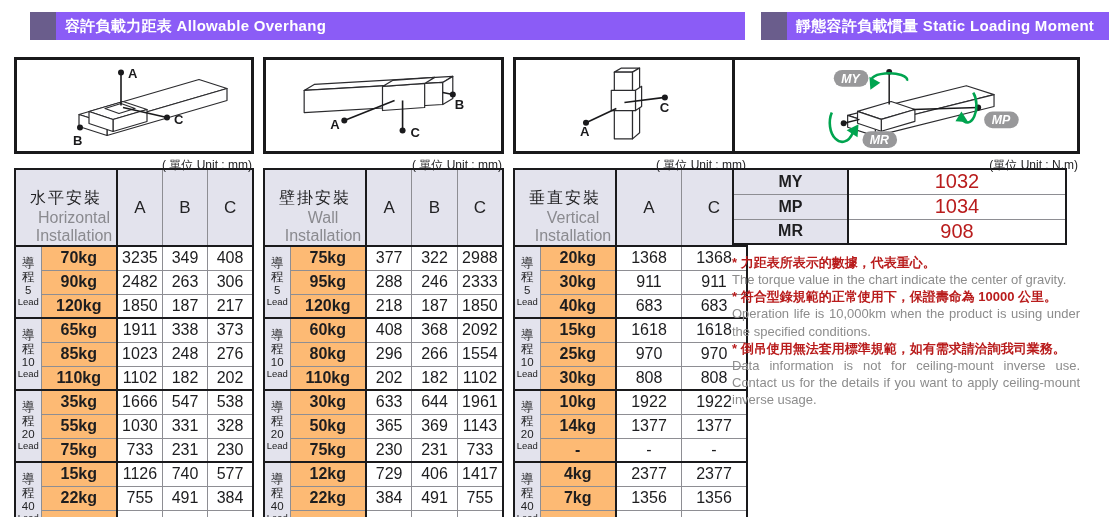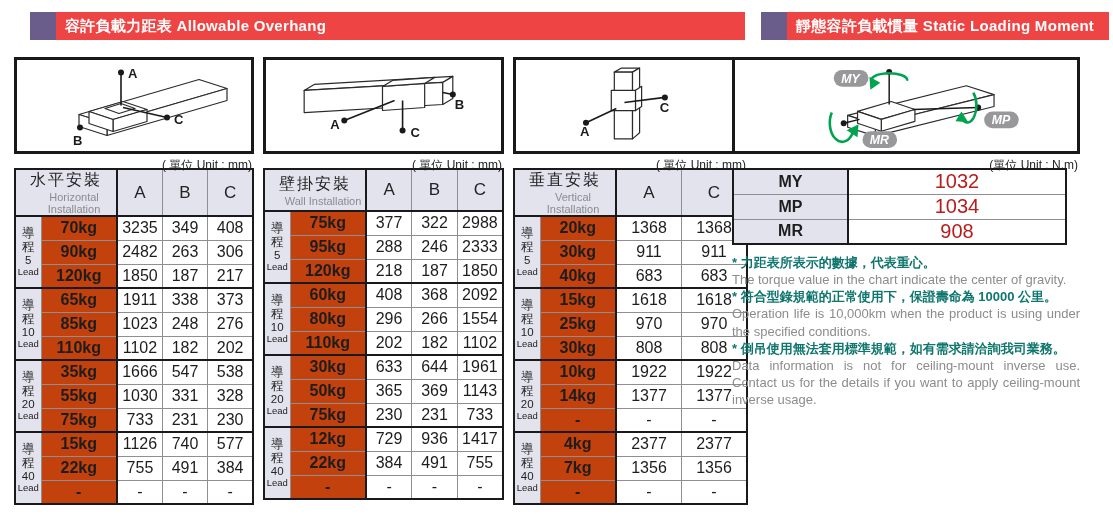--- a/index.html
+++ b/index.html
@@ -1,21 +1,21 @@
 <!DOCTYPE html>
 <html><head>
 <meta charset="utf-8">
 <style>
   * { margin:0; padding:0; box-sizing:border-box; }
   html,body { background:#ffffff; }
   body { width:1113px; height:517px; font-family:"Liberation Sans", sans-serif; color:#1d1d1f; }
   .page { position:relative; width:1113px; height:517px; overflow:hidden; background:#fff; }
 
   
-  .bar { position:absolute; top:12px; height:28px; background:#ef4444; display:flex; align-items:stretch; }
+  .bar { position:absolute; top:12px; height:28px; background:#8b5cf6; display:flex; align-items:stretch; }
   .bar-accent { width:26px; background:#6a5d8c; flex:0 0 26px; }
   .bar-title { color:#fff; font-weight:bold; font-size:15px; line-height:28px; padding-left:9px; letter-spacing:.3px; white-space:nowrap; }
   #bar-left { left:30px; width:715px; }
   #bar-right { left:761px; width:348px; }
 
   
   .col { position:absolute; top:57px; }
   #col1 { left:14px;  width:240px; }
   #col2 { left:263px; width:241px; }
   #col3 { left:513px; width:235px; }
@@ -23,42 +23,42 @@
 
   .diagram-box { height:97px; border:3px solid #19191b; background:#fff; }
   .diagram-box svg { display:block; width:100%; height:100%; }
   .unit-label { text-align:right; font-size:12px; color:#232325; height:14px; line-height:22px; padding-right:2px; }
 
   
   .ov-table { width:100%; border-collapse:collapse; table-layout:fixed; border:2px solid #1a1a1c; }
   .ov-table td, .ov-table th { border:1px solid #8e8e93; text-align:center; vertical-align:middle; }
   .ov-table thead th { border-bottom:2px solid #1a1a1c; background:#e3e3ed; }
   .title-cell { height:42px; }
-  .title-zh { font-size:16px; font-weight:normal; letter-spacing:2px; color:#232325; }
-  .title-en { font-size:11px; color:#8a8a8f; font-weight:normal;margin-left:16px; }
+  .title-zh { font-size:16px; font-weight:normal; letter-spacing:2px; color:#232325;margin-top:18px; }
+  .title-en { font-size:16px; color:#8a8a8f; font-weight:normal;margin-left:16px; }
   .col-head { font-size:17px; font-weight:normal; color:#232325; }
   .ov-table tbody td { height:24px; }
   .lead-cell { background:#e3e3ed; padding:1px 0; }
   .lead-zh { font-size:12.5px; line-height:1.12; color:#232325; }
   .lead-num { font-size:11.5px; line-height:1.12; color:#232325; }
   .lead-en { font-size:9.5px; line-height:1.15; color:#232325; }
-  .load-cell { background:#c2410c; font-weight:bold; font-size:16px; color:#1d1d1f; }
+  .load-cell { background:#fdba74; font-weight:bold; font-size:16px; color:#1d1d1f; }
   .val-cell { font-size:16px; background:#fff; color:#1d1d1f; }
   .first-val { border-left:2px solid #1a1a1c !important; }
   tr.group-start td { border-top:2px solid #1a1a1c; }
 
   
   .mt { width:335px; border-collapse:collapse; border:2px solid #1a1a1c; table-layout:fixed; }
   .mt td { border:1px solid #8e8e93; height:25px; text-align:center; vertical-align:middle; }
   .mt-h { width:115px; background:#e3e3ed; font-weight:bold; font-size:16px; border-right:2px solid #1a1a1c !important; color:#1d1d1f; }
   .mt-v { font-size:20px; color:#b91c1c; }
 
   
   .notes { margin-top:9px; width:348px; }
-  .note-zh { color:#0f766e; font-weight:bold; font-size:13px; line-height:1.32; }
+  .note-zh { color:#b91c1c; font-weight:bold; font-size:13px; line-height:1.32; }
   .note-en { color:#8c8c8c; font-size:13px; line-height:1.32; text-align:justify; }
 </style>
 </head>
 <body>
 
 <div class="page">
 
   <div class="bar" id="bar-left">
     <div class="bar-accent"></div>
     <div class="bar-title">容許負載力距表 Allowable Overhang</div>
@@ -339,21 +339,21 @@
           </tr>
           <tr class="group-start">
             <td class="lead-cell" rowspan="3">
               <div class="lead-zh">導</div>
               <div class="lead-zh">程</div>
               <div class="lead-num">40</div>
               <div class="lead-en">Lead</div>
             </td>
             <td class="load-cell">12kg</td>
             <td class="val-cell first-val">729</td>
-            <td class="val-cell">936</td>
+            <td class="val-cell">406</td>
             <td class="val-cell">1417</td>
           </tr>
           <tr>
             <td class="load-cell">22kg</td>
             <td class="val-cell first-val">384</td>
             <td class="val-cell">491</td>
             <td class="val-cell">755</td>
           </tr>
           <tr>
             <td class="load-cell">-</td>

